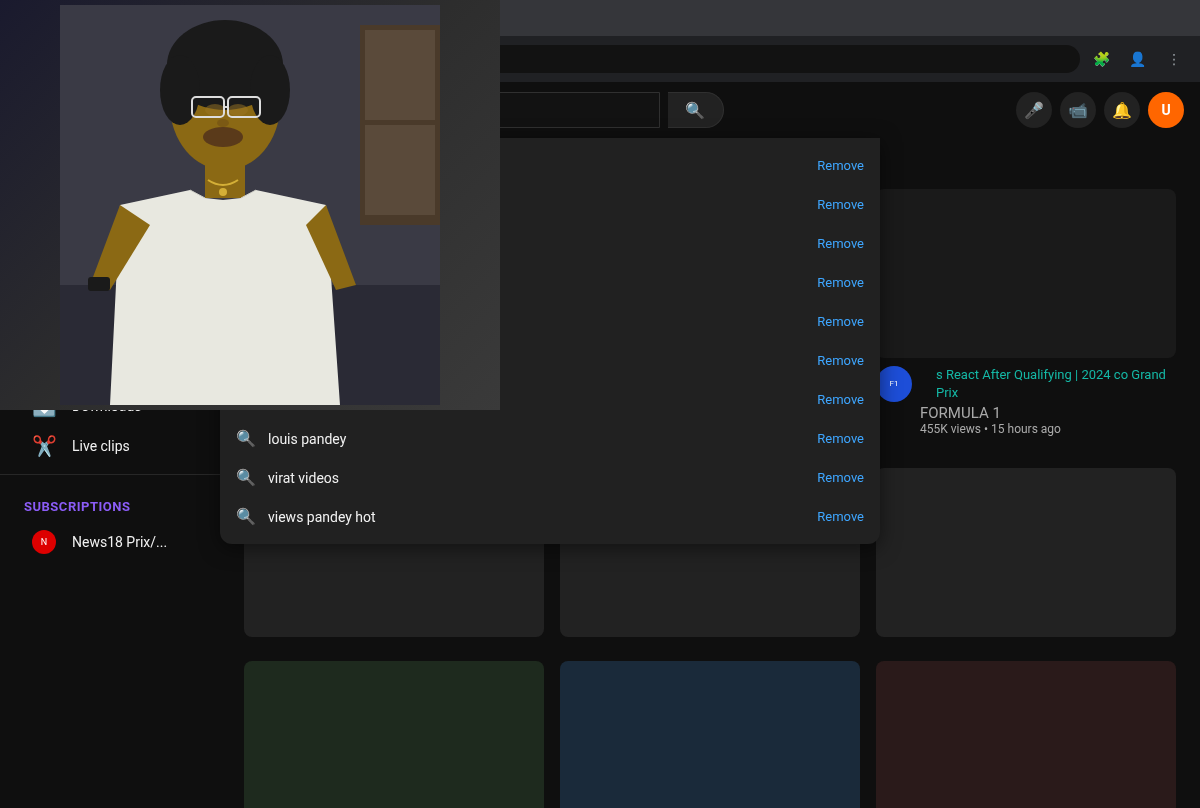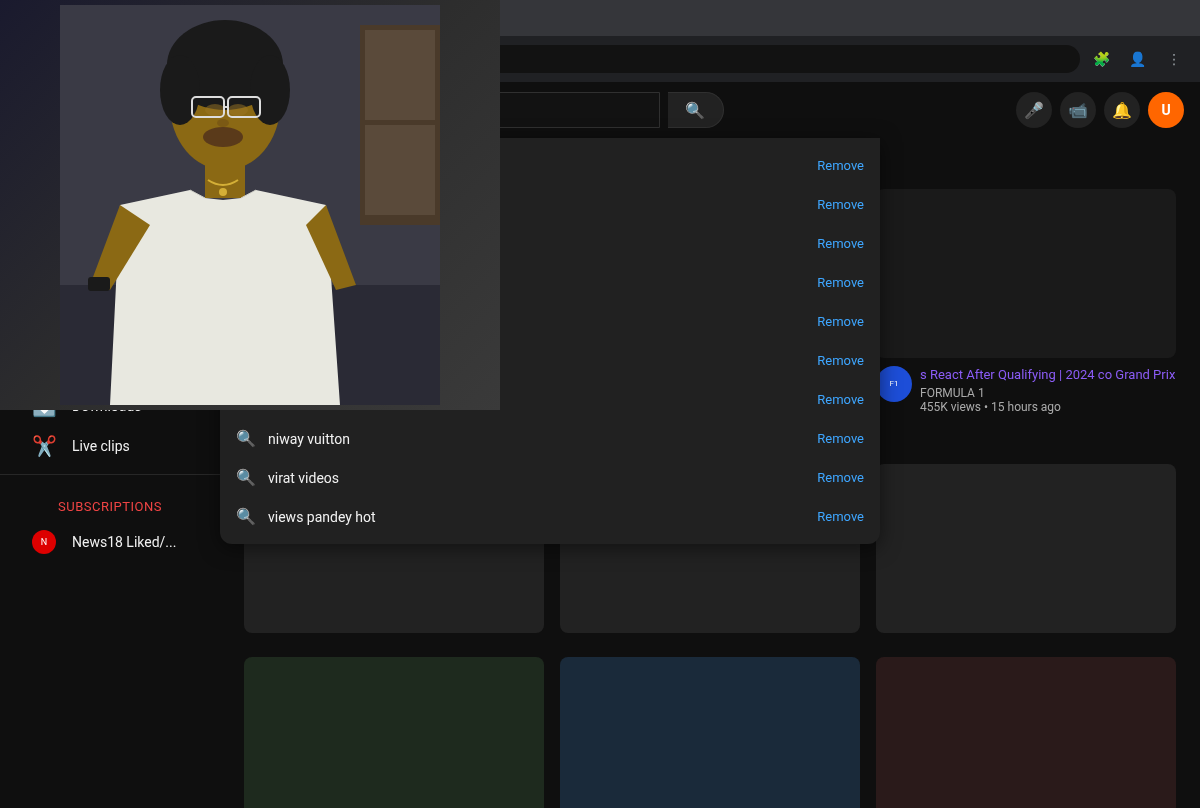--- a/index.html
+++ b/index.html
@@ -253,26 +253,25 @@
 
     .sidebar-item-icon {
       font-size: 20px;
       width: 24px;
       text-align: center;
       flex-shrink: 0;
     }
 
     .sidebar-section-title {
       font-size: 13px;
-      font-weight: normal;
-      color: #ef4444;
+      font-weight: bold;
+      color: #8b5cf6;
       padding: 16px 24px 8px;
       text-transform: uppercase;
       letter-spacing: 0.5px;
-      text-align: center;
     }
 
     
     .yt-main {
       flex: 1;
       overflow-y: auto;
       padding: 0 24px;
     }
 
     
@@ -335,29 +334,30 @@
       overflow: hidden;
     }
 
     .video-details {
       flex: 1;
     }
 
     .video-title {
       font-size: 13px;
       line-height: 1.4;
-      color: #8b5cf6;
+      color: #14b8a6;
       display: -webkit-box;
       -webkit-line-clamp: 2;
       -webkit-box-orient: vertical;
       overflow: hidden;
+      margin-left: 16px;
     }
 
     .video-channel {
-      font-size: 12px;
+      font-size: 15px;
       color: #aaa;
       margin-top: 2px;
     }
 
     .video-meta {
       font-size: 12px;
       color: #aaa;
     }
 
     
@@ -512,21 +512,21 @@
       <div class="sidebar-item">
         <span class="sidebar-item-icon">✂️</span>
         <span>Live clips</span>
       </div>
 
       <div style="height: 1px; background: #272727; margin: 8px 0;"></div>
 
       <div class="sidebar-section-title">Subscriptions</div>
       <div class="sidebar-item">
         <div style="width:24px; height:24px; border-radius:50%; background:#d00; display:flex; align-items:center; justify-content:center; font-size:9px; color:#fff;">N</div>
-        <span>News18 Liked/...</span>
+        <span>News18 Prix/...</span>
       </div>
     </div>
 
     <div class="yt-main">
 
       <div class="chips-row">
         <div class="chip active">All</div>
         <div class="chip">Gaming</div>
         <div class="chip">Cricket</div>
         <div class="chip">Music</div>
@@ -637,21 +637,21 @@
       <span class="suggestion-text">niway bantai</span>
       <span class="suggestion-remove">Remove</span>
     </div>
     <div class="search-suggestion">
       <span class="suggestion-icon">🕐</span>
       <span class="suggestion-text">luis vuitton city of stars</span>
       <span class="suggestion-remove">Remove</span>
     </div>
     <div class="search-suggestion">
       <span class="suggestion-icon">🔍</span>
-      <span class="suggestion-text">niway vuitton</span>
+      <span class="suggestion-text">louis pandey</span>
       <span class="suggestion-remove">Remove</span>
     </div>
     <div class="search-suggestion">
       <span class="suggestion-icon">🔍</span>
       <span class="suggestion-text">virat videos</span>
       <span class="suggestion-remove">Remove</span>
     </div>
     <div class="search-suggestion">
       <span class="suggestion-icon">🔍</span>
       <span class="suggestion-text">views pandey hot</span>

